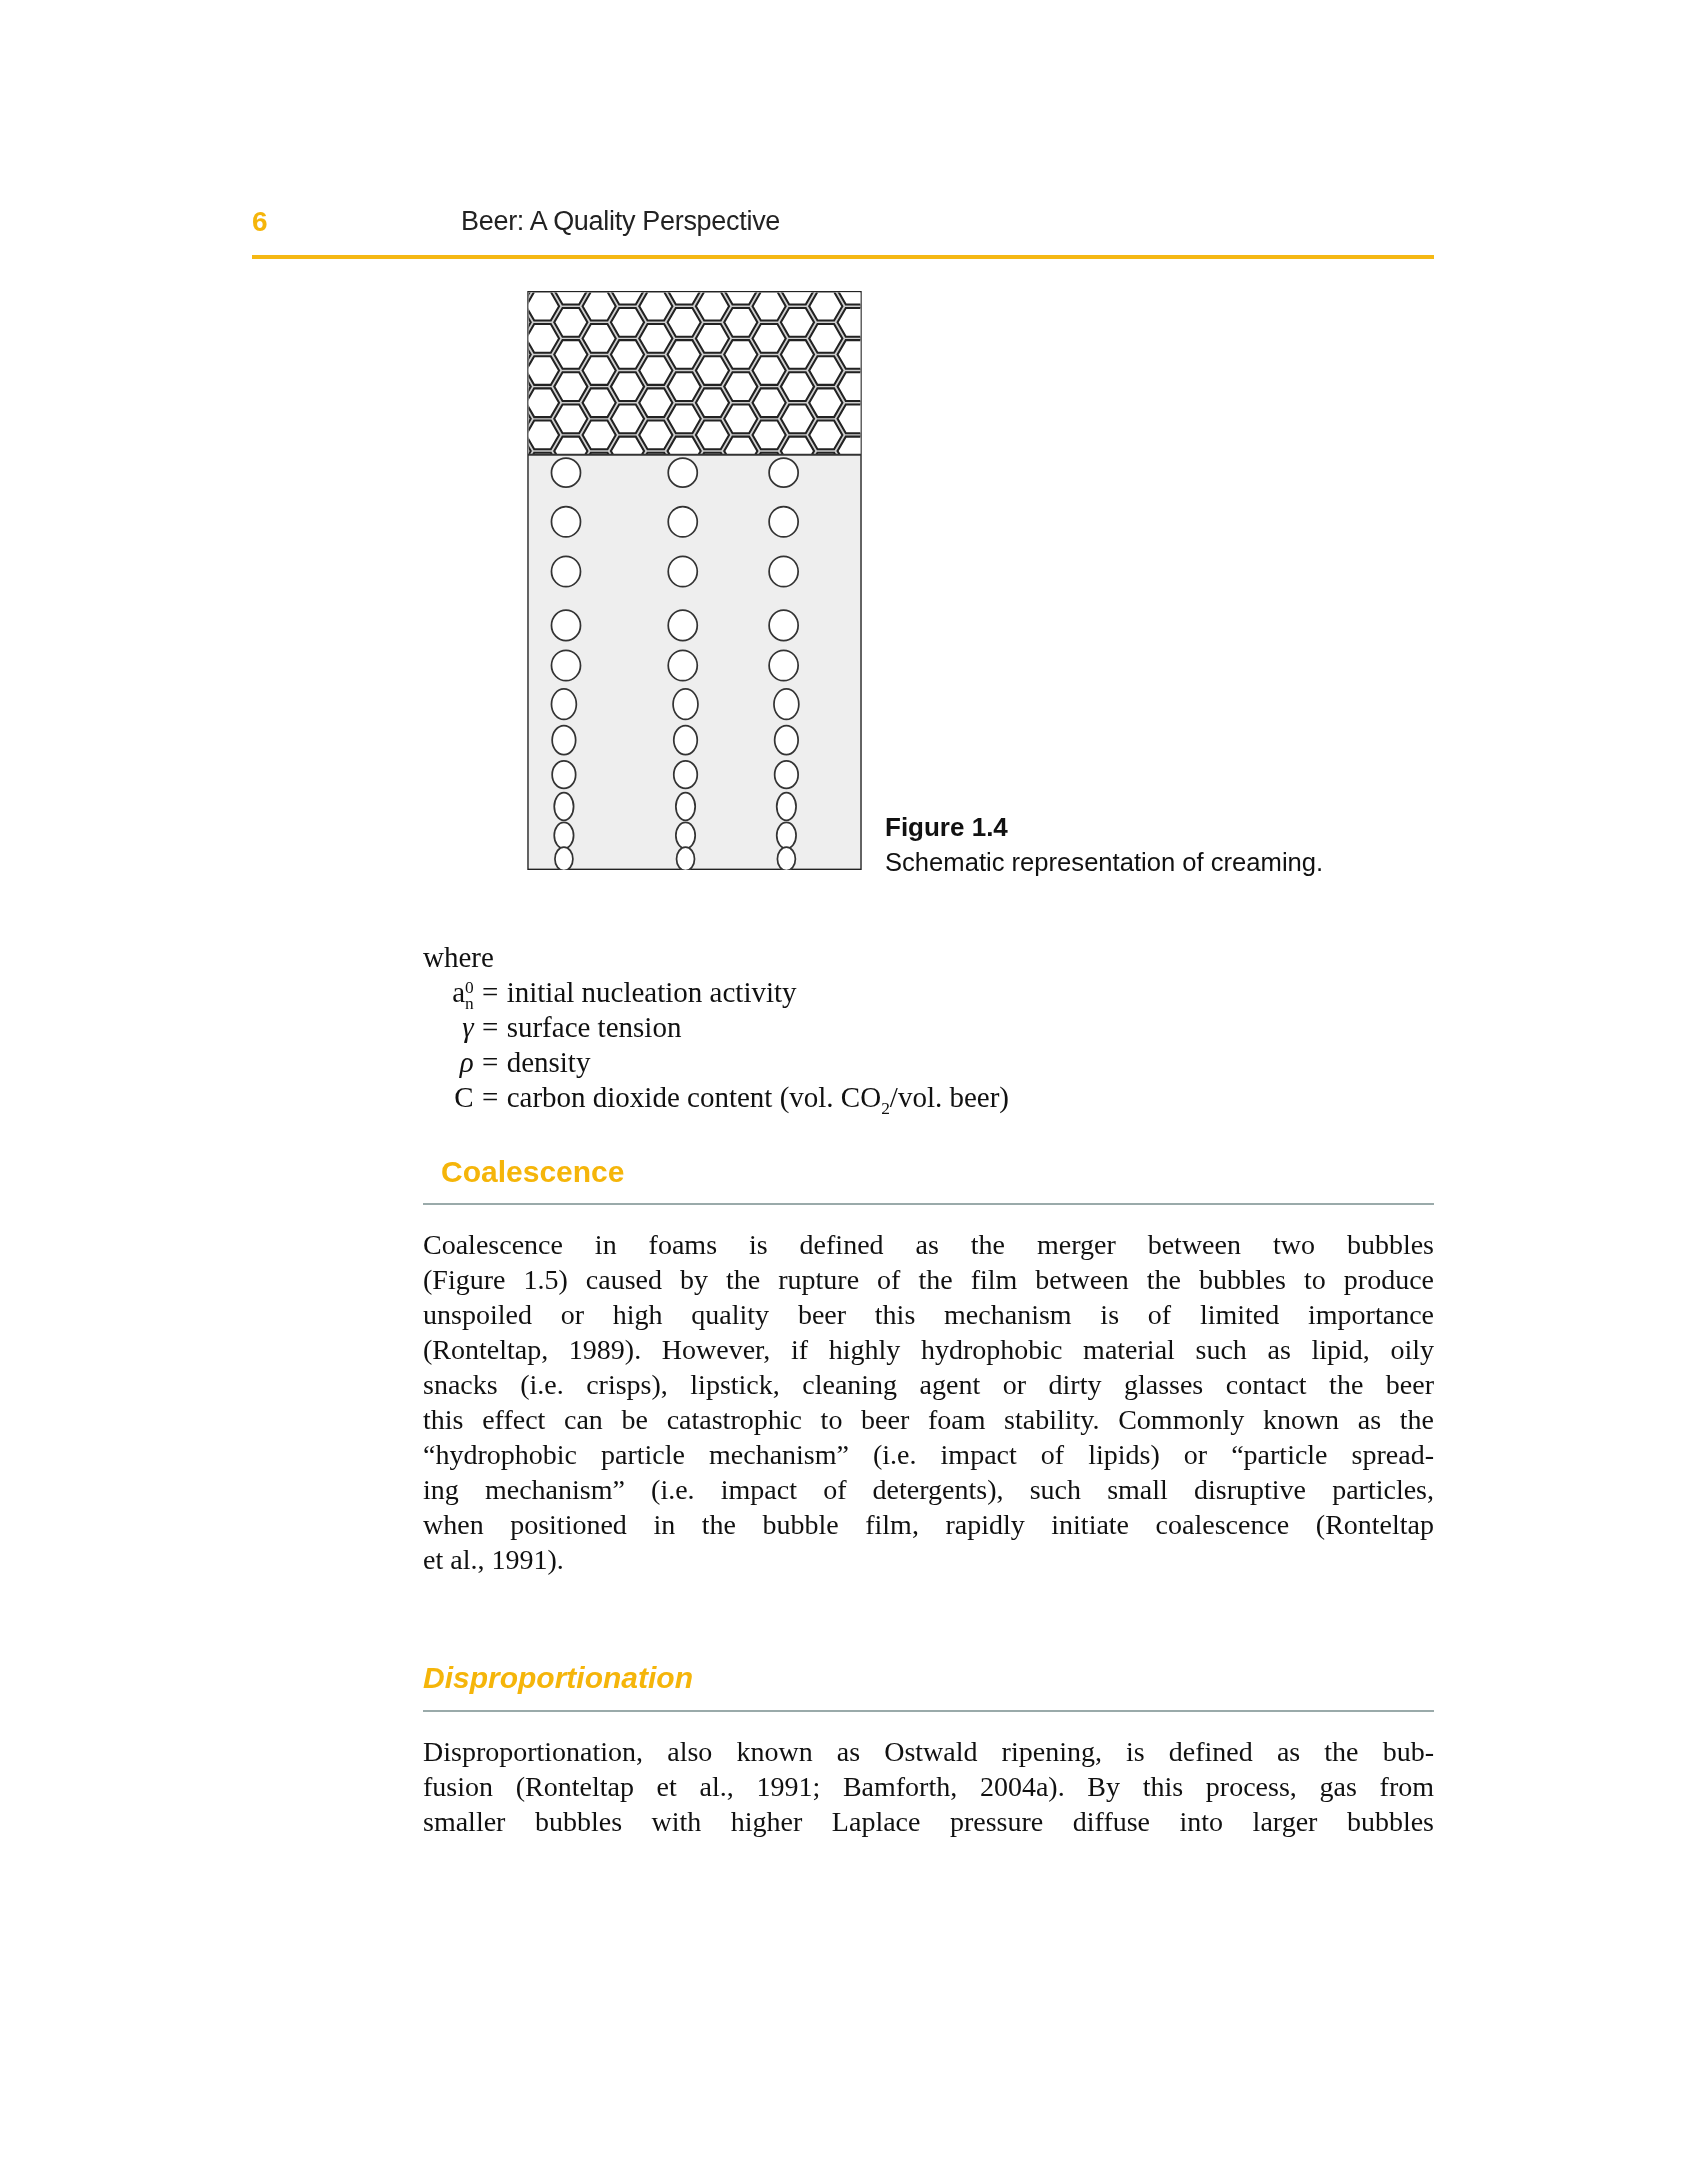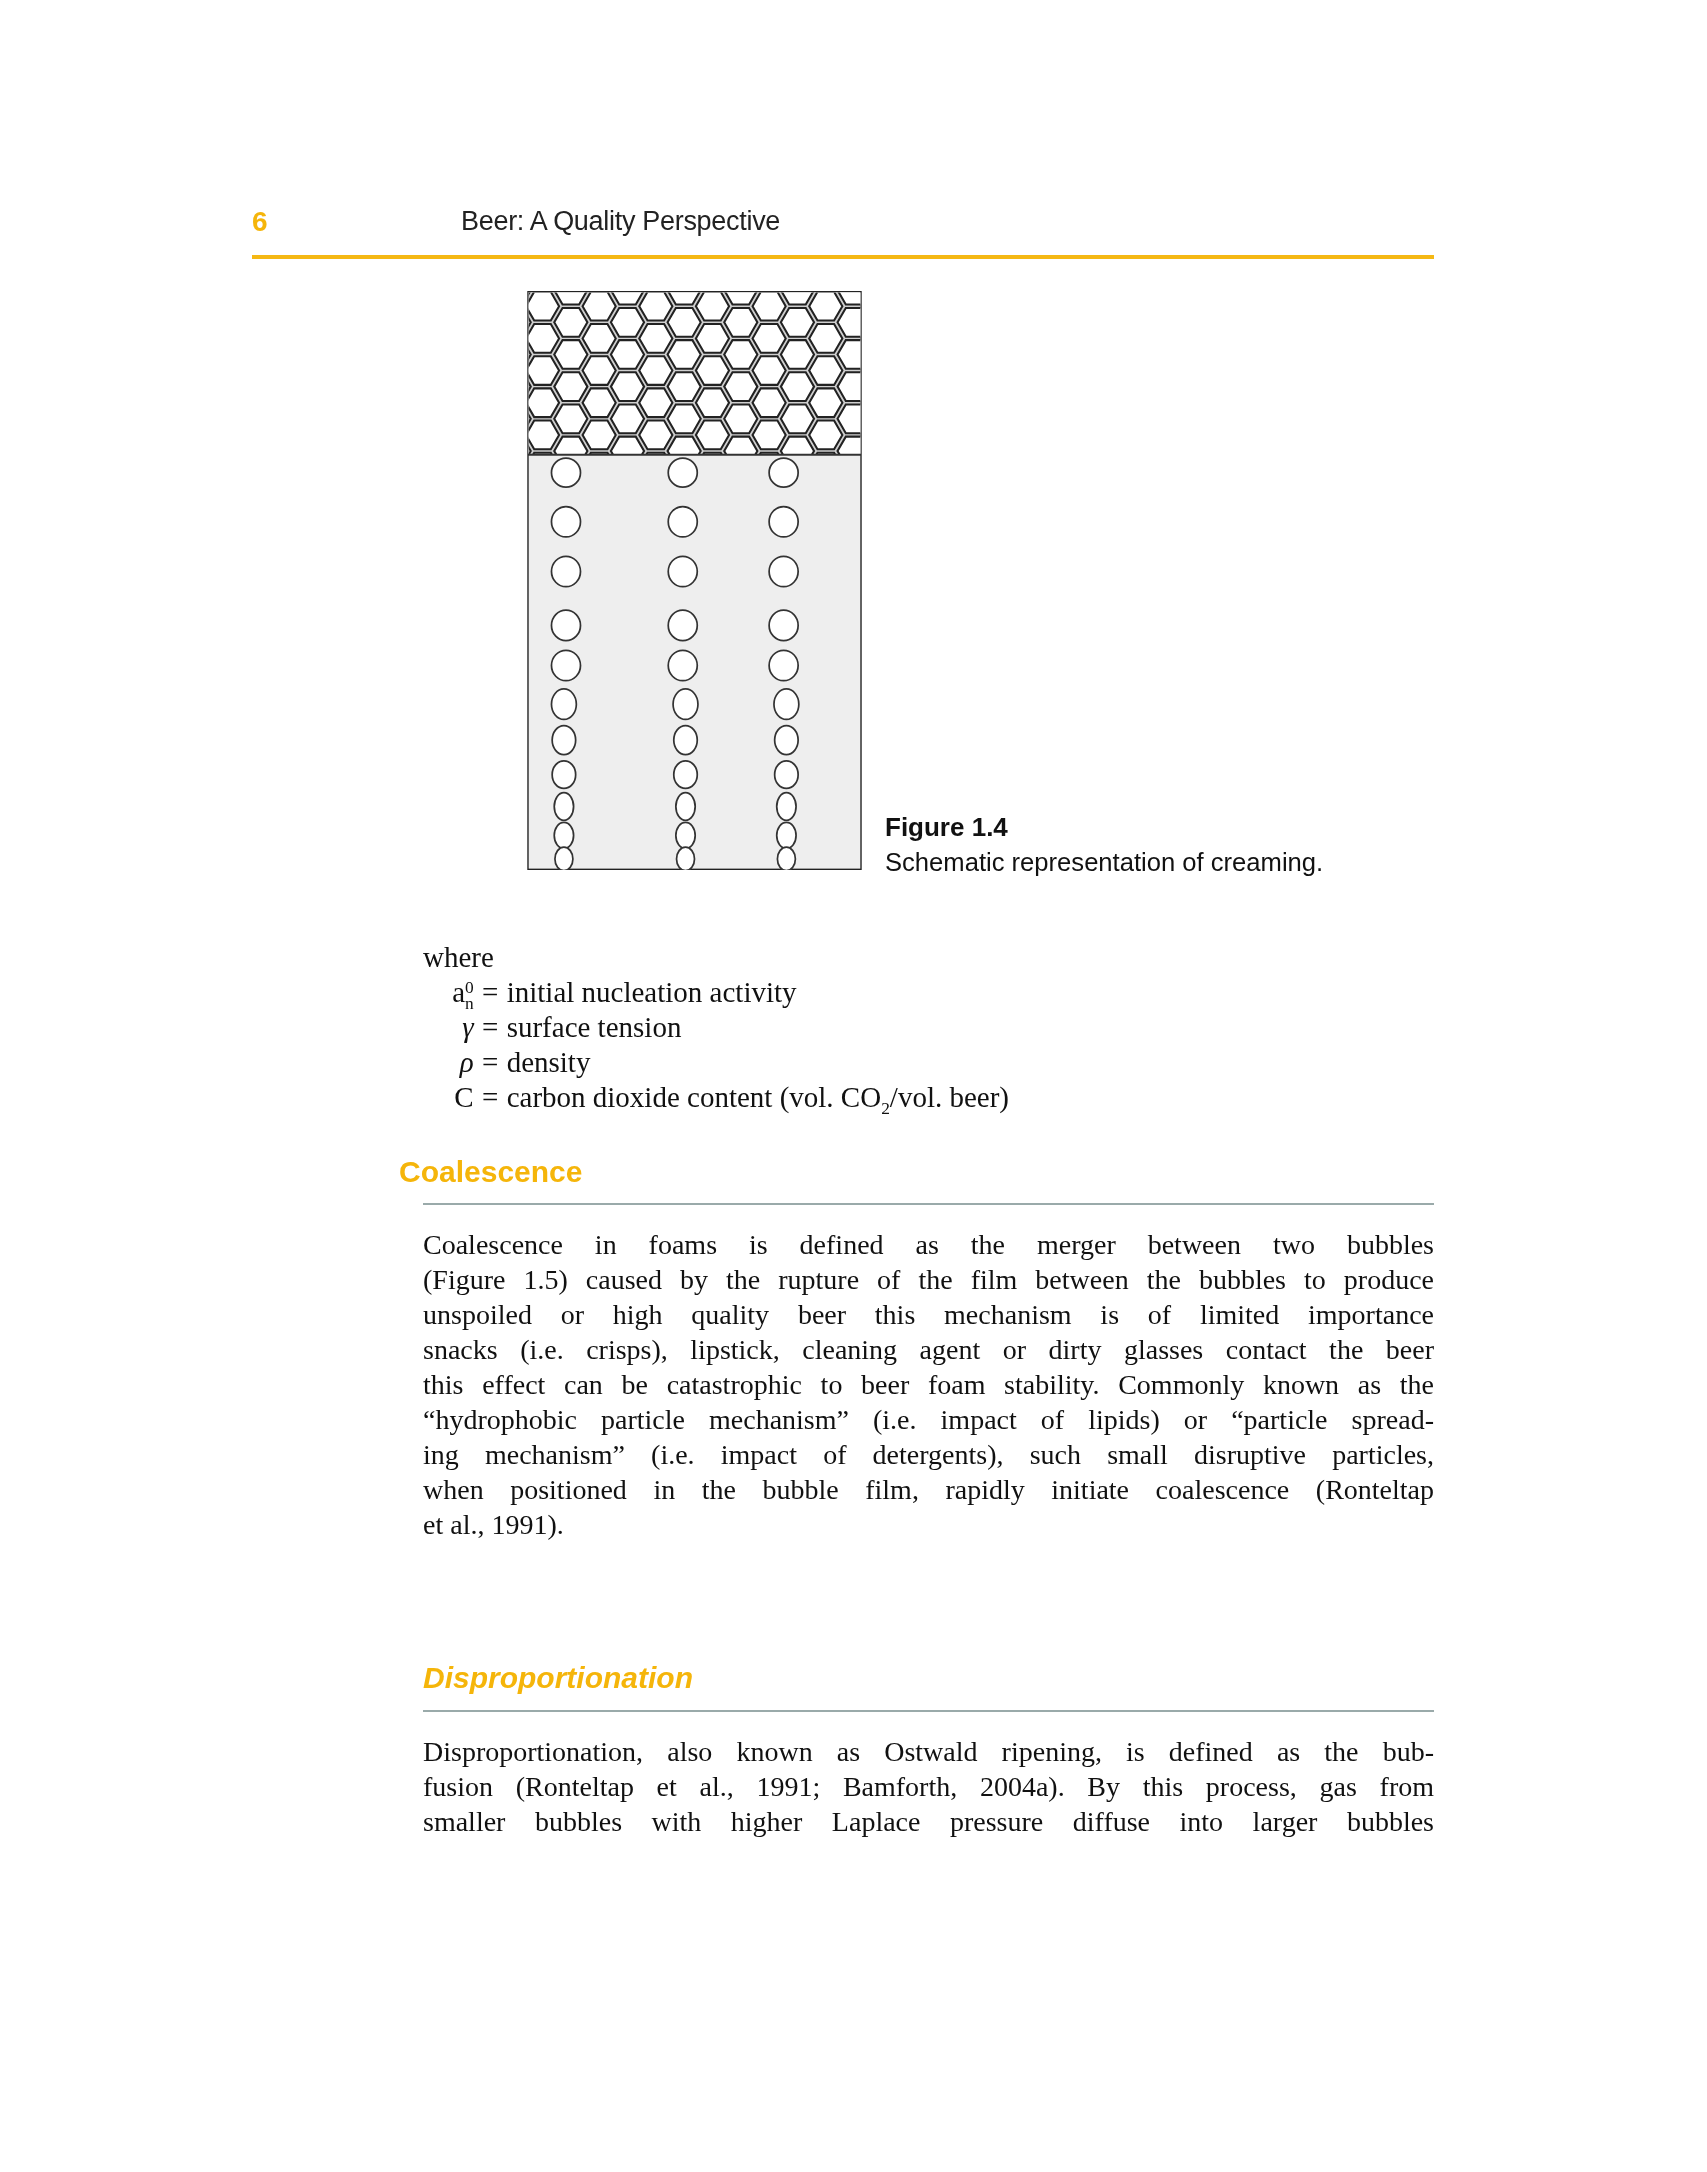--- a/index.html
+++ b/index.html
@@ -251,26 +251,27 @@
     <span class="eq">=</span>
     <span>density</span>
   </div>
   <div class="defrow">
     <span class="sym">C</span>
     <span class="eq">=</span>
     <span><span>carbon dioxide content (vol. CO</span><sub>2</sub><span>/vol. beer)</span></span>
   </div>
 </div>
 
-<div class="abs heading" style="left:399px; top:1155px;">Coalescence</div>
+<div class="abs heading" style="left:441px; top:1155px;">Coalescence</div>
 <div class="abs section-rule" style="top:1203px;"></div>
 <div class="abs para serif" id="para0" style="top:1227px;">
     <span class="line">Coalescence in foams is defined as the merger between two bubbles</span>
     <span class="line">(Figure 1.5) caused by the rupture of the film between the bubbles to produce</span>
     <span class="line">unspoiled or high quality beer this mechanism is of limited importance</span>
+    <span class="line">(Ronteltap, 1989). However, if highly hydrophobic material such as lipid, oily</span>
     <span class="line">snacks (i.e. crisps), lipstick, cleaning agent or dirty glasses contact the beer</span>
     <span class="line">this effect can be catastrophic to beer foam stability. Commonly known as the</span>
     <span class="line">“hydrophobic particle mechanism” (i.e. impact of lipids) or “particle spread-</span>
     <span class="line">ing mechanism” (i.e. impact of detergents), such small disruptive particles,</span>
     <span class="line">when positioned in the bubble film, rapidly initiate coalescence (Ronteltap</span>
     <span class="line last">et al., 1991).</span>
   </div>
 
 <div class="abs heading" style="left:423px; top:1661px;font-style:italic;">Disproportionation</div>
 <div class="abs section-rule" style="top:1710px;"></div>

